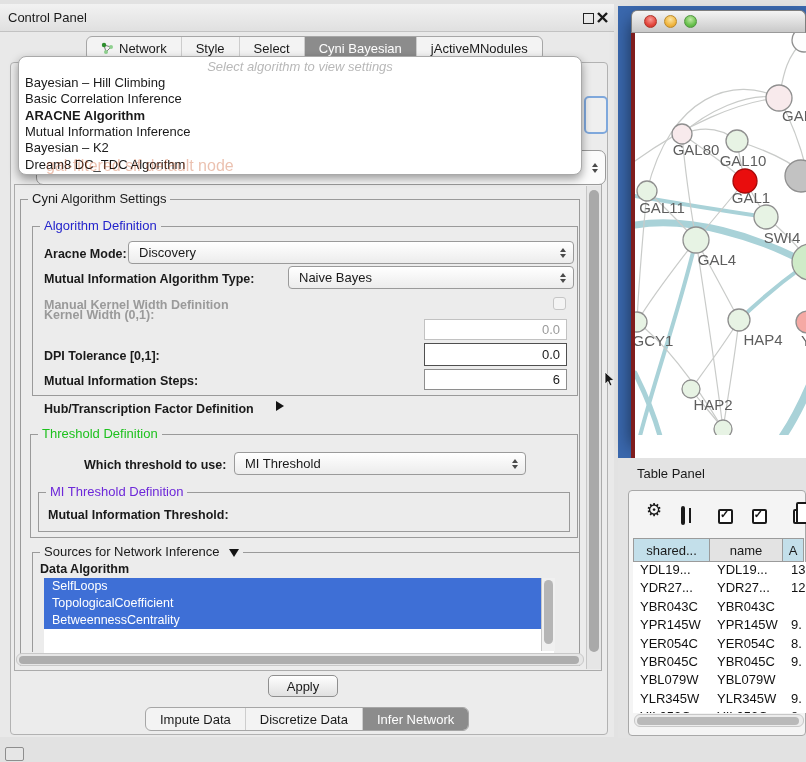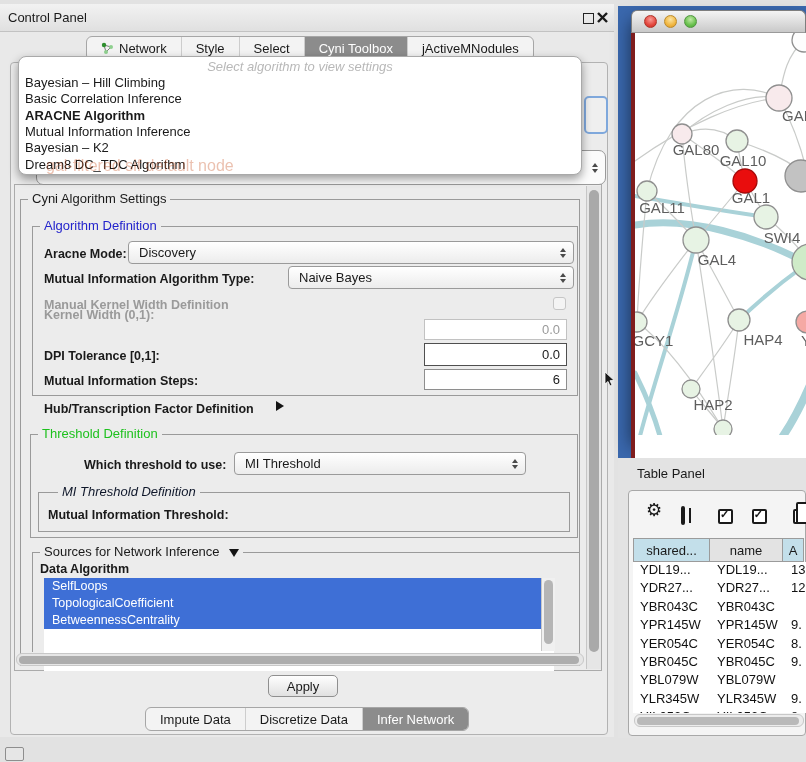--- a/index.html
+++ b/index.html
@@ -31,21 +31,21 @@
   .tri-dn{width:0;height:0;border-left:3.5px solid transparent;border-right:3.5px solid transparent;border-top:4.5px solid #4A4A4A;}
   .field{position:absolute;background:#FFFFFF;font-size:13px;text-align:right;padding:0 6px;box-sizing:border-box;display:flex;align-items:center;justify-content:flex-end;}
   .arrow-right{width:0;height:0;border-top:5.5px solid transparent;border-bottom:5.5px solid transparent;border-left:8px solid #141414;display:inline-block;}
   .arrow-down{width:0;height:0;border-left:5.5px solid transparent;border-right:5.5px solid transparent;border-top:8px solid #141414;display:inline-block;}
   
   .droplist{left:18px;top:56px;width:562px;height:117px;background:#FFFFFF;border:1px solid #A9A9A9;border-radius:8px;box-shadow:0 4px 10px rgba(0,0,0,0.38);z-index:30;}
   .dropitem{position:absolute;left:6px;font-size:13px;line-height:16px;white-space:nowrap;}
   .placeholder{position:absolute;top:2px;left:0;width:100%;text-align:center;color:#B8B8B8;font-size:13px;font-style:italic;}
   .ghosttext{color:#c2410c;opacity:0.32;font-size:16px;z-index:35;}
   
-  .attrlist{left:44px;top:578px;width:510px;height:93px;background:#FFFFFF;overflow:hidden;}
+  .attrlist{left:44px;top:578px;width:510px;height:76px;background:#FFFFFF;overflow:hidden;}
   .attritem{position:absolute;left:0;width:497px;height:17px;background:#3E6FD6;color:#FFFFFF;font-size:12.5px;line-height:17px;padding-left:8px;box-sizing:border-box;}
   
   .sb-track-v{background:#E6E6E6;border-left:1px solid #C6C6C6;}
   .sb-thumb{background:#A9A9A9;border-radius:5px;}
   .sb-track-h{background:#E6E6E6;border:1px solid #C8C8C8;border-radius:6px;box-sizing:border-box;}
   
   .btn{display:flex;align-items:center;justify-content:center;background:linear-gradient(#FEFEFE,#E0E0E0);border:1px solid #8F8F8F;border-radius:5px;font-size:13px;box-sizing:border-box;}
   
   .cbox{width:13px;height:13px;border:1.5px solid #C6C6C6;border-radius:3px;background:#F4F4F4;box-sizing:border-box;}
   
@@ -98,21 +98,21 @@
         </svg>
         <span>Network</span>
       </div>
       <div class="tab">
         <span>Style</span>
       </div>
       <div class="tab">
         <span>Select</span>
       </div>
       <div class="tab sel">
-        <span>Cyni Toolbox</span>
+        <span>Cyni Bayesian</span>
       </div>
       <div class="tab">
         <span>jActiveMNodules</span>
       </div>
     </div>
 
   
   <div class="abs contentframe"></div>
 
   
@@ -194,21 +194,21 @@
   <div class="combo" style="left:234px;top:452px;width:292px;height:23px;">
     <span>MI Threshold</span>
     <span class="stepper">
         <span class="tri-up"></span>
         <span class="tri-dn"></span>
       </span>
   </div>
 
   
   <div class="abs group" style="left:38px;top:492px;width:532px;height:40px;"></div>
-  <span class="legend abs" style="left:58px;top:485px;color:#0f172a;font-style:italic;">MI Threshold Definition</span>
+  <span class="legend abs" style="left:46px;top:485px;color:#6d28d9;">MI Threshold Definition</span>
   <span class="abs bold" style="left:48px;top:508px;font-size:12.5px;">Mutual Information Threshold:</span>
 
   
   <div class="abs group noBottom" style="left:32px;top:552px;width:548px;height:100px;"></div>
   <span class="legend abs" style="left:40px;top:545px;">
     <span>Sources for Network Inference</span>
     <span class="arrow-down" style="margin-left:6px;position:relative;top:1px;"></span>
   </span>
   <span class="abs bold" style="left:40px;top:562px;font-size:12.5px;">Data Algorithm</span>
 

